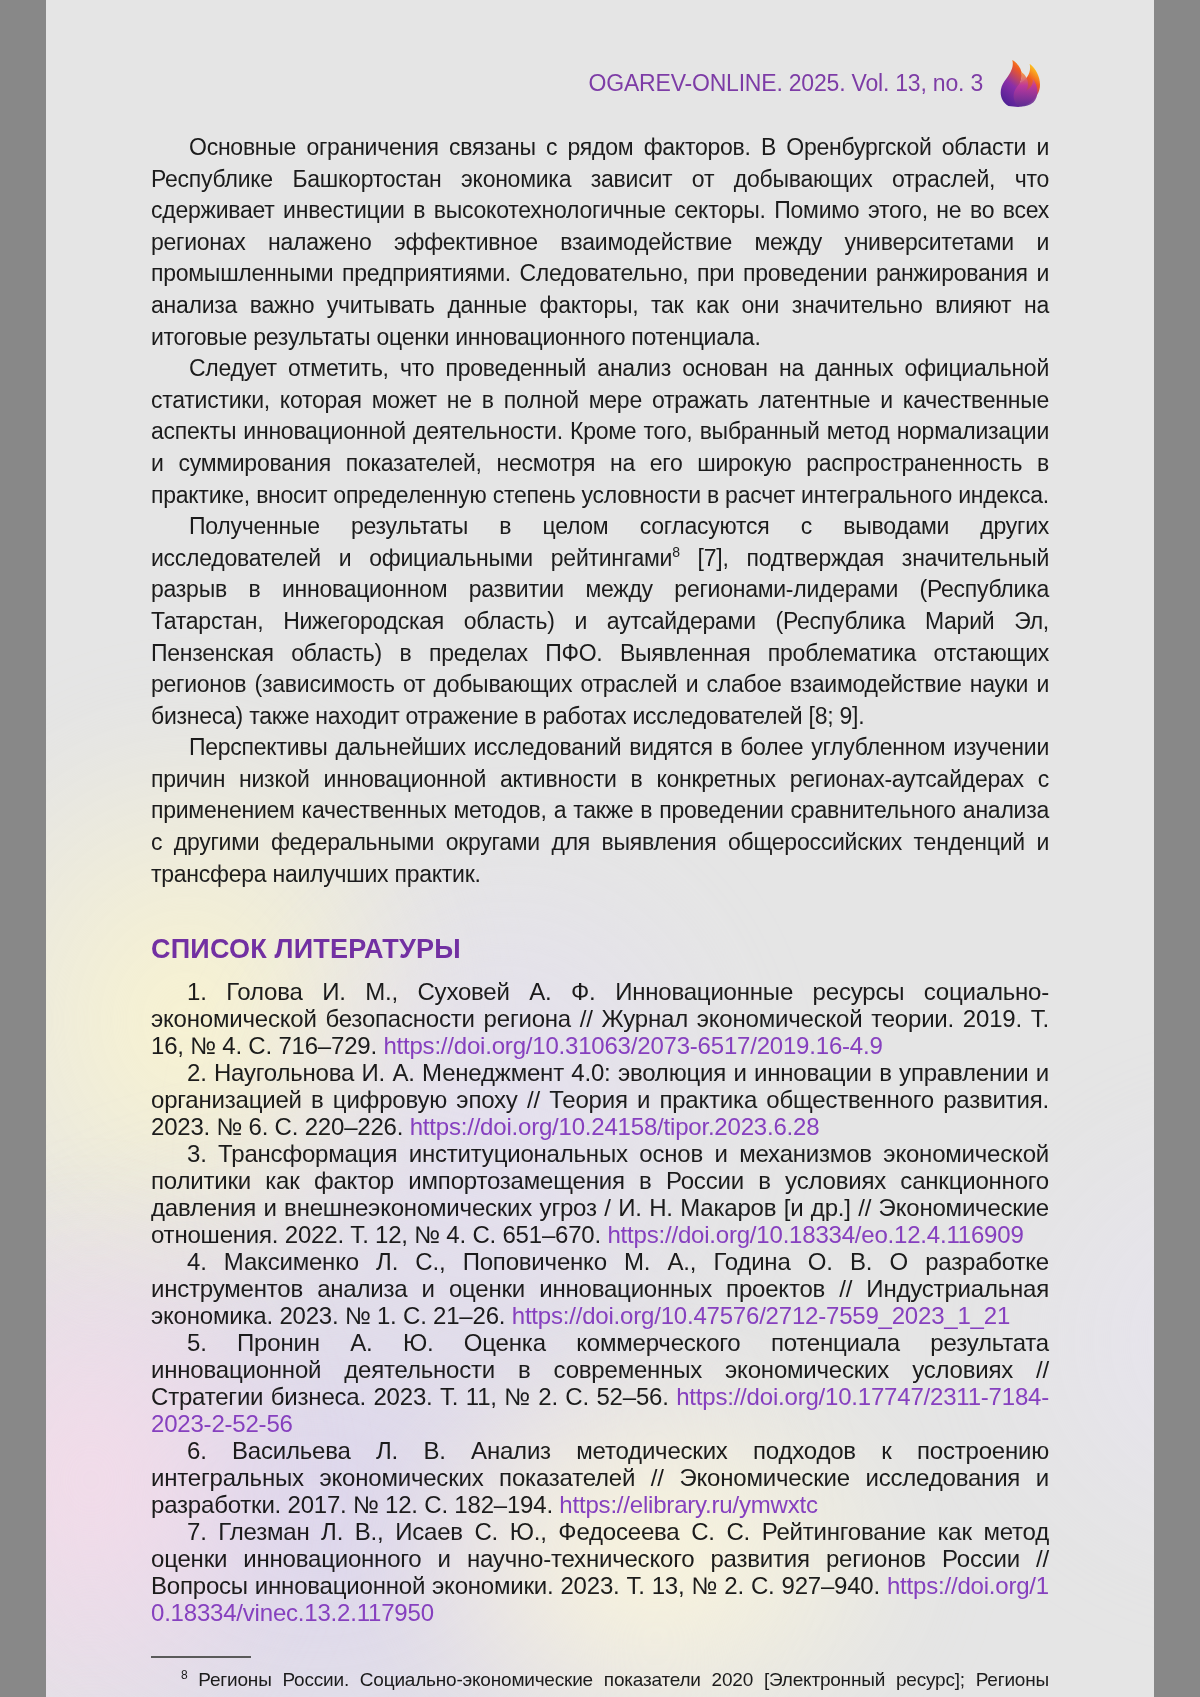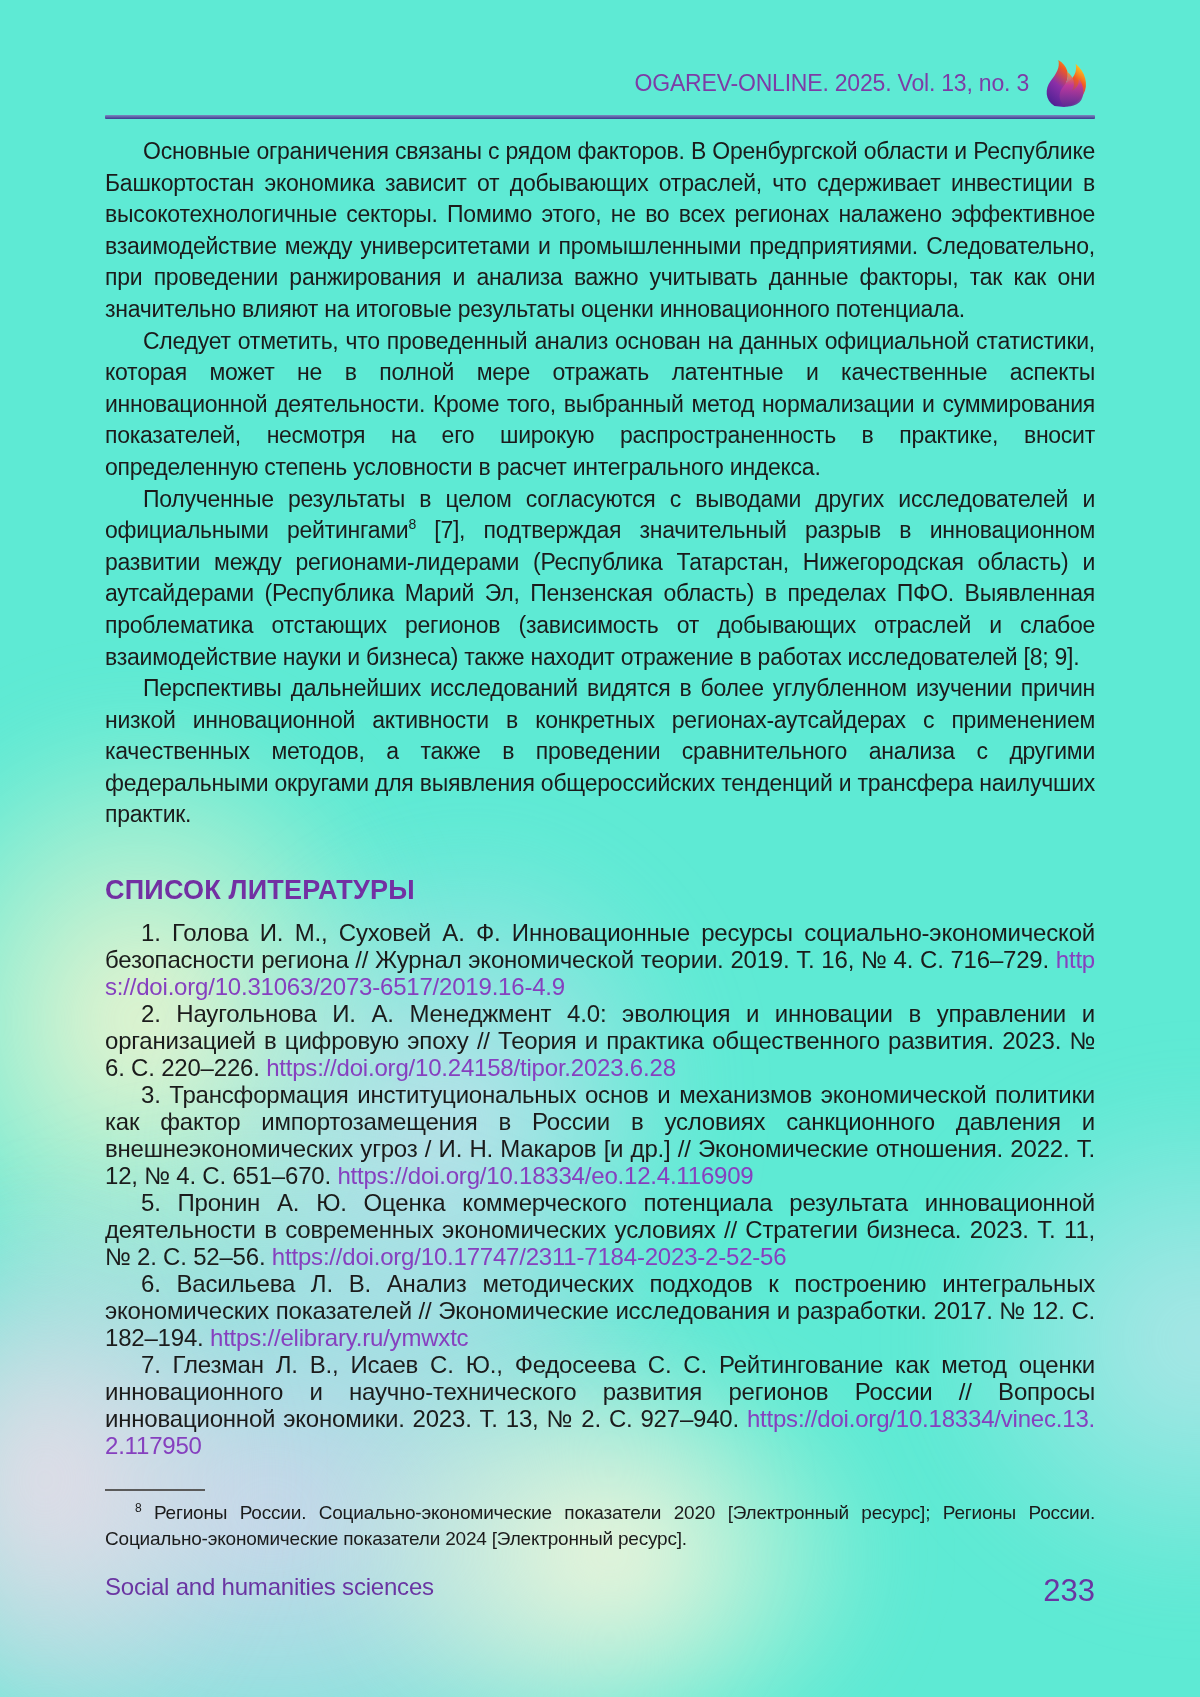--- a/index.html
+++ b/index.html
@@ -1,22 +1,22 @@
 <!DOCTYPE html>
 <html lang="ru"><head>
 <meta charset="utf-8">
 <style>
   * { margin: 0; padding: 0; box-sizing: border-box; }
   html, body { background: #888; }
   .page {
     position: relative;
-    width: 1200px;
+    width: 1108px;
     height: 1697px;
     margin: 0 auto;
-    background: #5eead4;
+    background: #e5e5e5;
     overflow: hidden;
     font-family: "Liberation Sans", sans-serif;
   }
   
   .blob { position: absolute; border-radius: 50%; filter: blur(42px); z-index: 0; }
   .blob-yellow-left   { left: -140px; top: 700px;  width: 560px; height: 640px; background: radial-gradient(closest-side, rgba(250,244,206,0.95), rgba(250,244,206,0)); }
   .blob-lavender-mid  { left: 180px;  top: 820px;  width: 520px; height: 620px; background: radial-gradient(closest-side, rgba(228,221,243,0.75), rgba(228,221,243,0)); transform: rotate(24deg); }
   .blob-lavender-big  { left: -220px; top: 1130px; width: 980px; height: 760px; background: radial-gradient(closest-side, rgba(220,212,238,0.9), rgba(220,212,238,0)); }
   .blob-pink-left     { left: -170px; top: 1200px; width: 430px; height: 560px; background: radial-gradient(closest-side, rgba(248,219,233,0.85), rgba(248,219,233,0)); }
   .blob-yellow-bottom { left: 330px;  top: 1340px; width: 560px; height: 430px; background: radial-gradient(closest-side, rgba(252,247,218,0.95), rgba(252,247,218,0)); }
@@ -154,20 +154,21 @@
       <p class="para"><span>Полученные результаты в целом согласуются с выводами других исследователей и официальными рейтингами</span><sup>8</sup><span> [7], подтверждая значительный разрыв в инновационном развитии между регионами-лидерами (Республика Татарстан, Нижегородская область) и аутсайдерами (Республика Марий Эл, Пензенская область) в пределах ПФО. Выявленная проблематика отстающих регионов (зависимость от добывающих отраслей и слабое взаимодействие науки и бизнеса) также находит отражение в работах исследователей [8; 9].</span></p>
       <p class="para">Перспективы дальнейших исследований видятся в более углубленном изучении причин низкой инновационной активности в конкретных регионах-аутсайдерах с применением качественных методов, а также в проведении сравнительного анализа с другими федеральными округами для выявления общероссийских тенденций и трансфера наилучших практик.</p>
     </div>
 
     <h2 class="refs-heading">СПИСОК ЛИТЕРАТУРЫ</h2>
 
     <div>
       <p class="ref"><span>1.  Голова И. М., Суховей А. Ф. Инновационные ресурсы социально-экономической безопасности региона // Журнал экономической теории. 2019. Т. 16, № 4. С. 716–729.</span> <a class="link" href="#">https://doi.org/10.31063/2073-6517/2019.16-4.9</a></p>
       <p class="ref"><span>2.  Наугольнова И. А. Менеджмент 4.0: эволюция и инновации в управлении и организацией в цифровую эпоху // Теория и практика общественного развития. 2023. № 6. С. 220–226.</span> <a class="link" href="#">https://doi.org/10.24158/tipor.2023.6.28</a></p>
       <p class="ref"><span>3.  Трансформация институциональных основ и механизмов экономической политики как фактор импортозамещения в России в условиях санкционного давления и внешнеэкономических угроз / И. Н. Макаров [и др.] // Экономические отношения. 2022. Т. 12, № 4. С. 651–670.</span> <a class="link" href="#">https://doi.org/10.18334/eo.12.4.116909</a></p>
+      <p class="ref"><span>4.  Максименко Л. С., Поповиченко М. А., Година О. В. О разработке инструментов анализа и оценки инновационных проектов // Индустриальная экономика. 2023. № 1. С. 21–26.</span> <a class="link" href="#">https://doi.org/10.47576/2712-7559_2023_1_21</a></p>
       <p class="ref"><span>5.  Пронин А. Ю. Оценка коммерческого потенциала результата инновационной деятельности в современных экономических условиях // Стратегии бизнеса. 2023. Т. 11, № 2. С. 52–56.</span> <a class="link" href="#">https://doi.org/10.17747/2311-7184-2023-2-52-56</a></p>
       <p class="ref"><span>6.  Васильева Л. В. Анализ методических подходов к построению интегральных экономических показателей // Экономические исследования и разработки. 2017. № 12. С. 182–194.</span> <a class="link" href="#">https://elibrary.ru/ymwxtc</a></p>
       <p class="ref"><span>7.  Глезман Л. В., Исаев С. Ю., Федосеева С. С. Рейтингование как метод оценки инновационного и научно-технического развития регионов России // Вопросы инновационной экономики. 2023. Т. 13, № 2. С. 927–940.</span> <a class="link" href="#">https://doi.org/10.18334/vinec.13.2.117950</a></p>
     </div>
 
     <div class="footnote-block">
       <div class="footnote-rule"></div>
       <p class="footnote"><sup>8</sup><span> Регионы России. Социально-экономические показатели 2020 [Электронный ресурс]; Регионы России. Социально-экономические показатели 2024 [Электронный ресурс].</span></p>
     </div>
 

